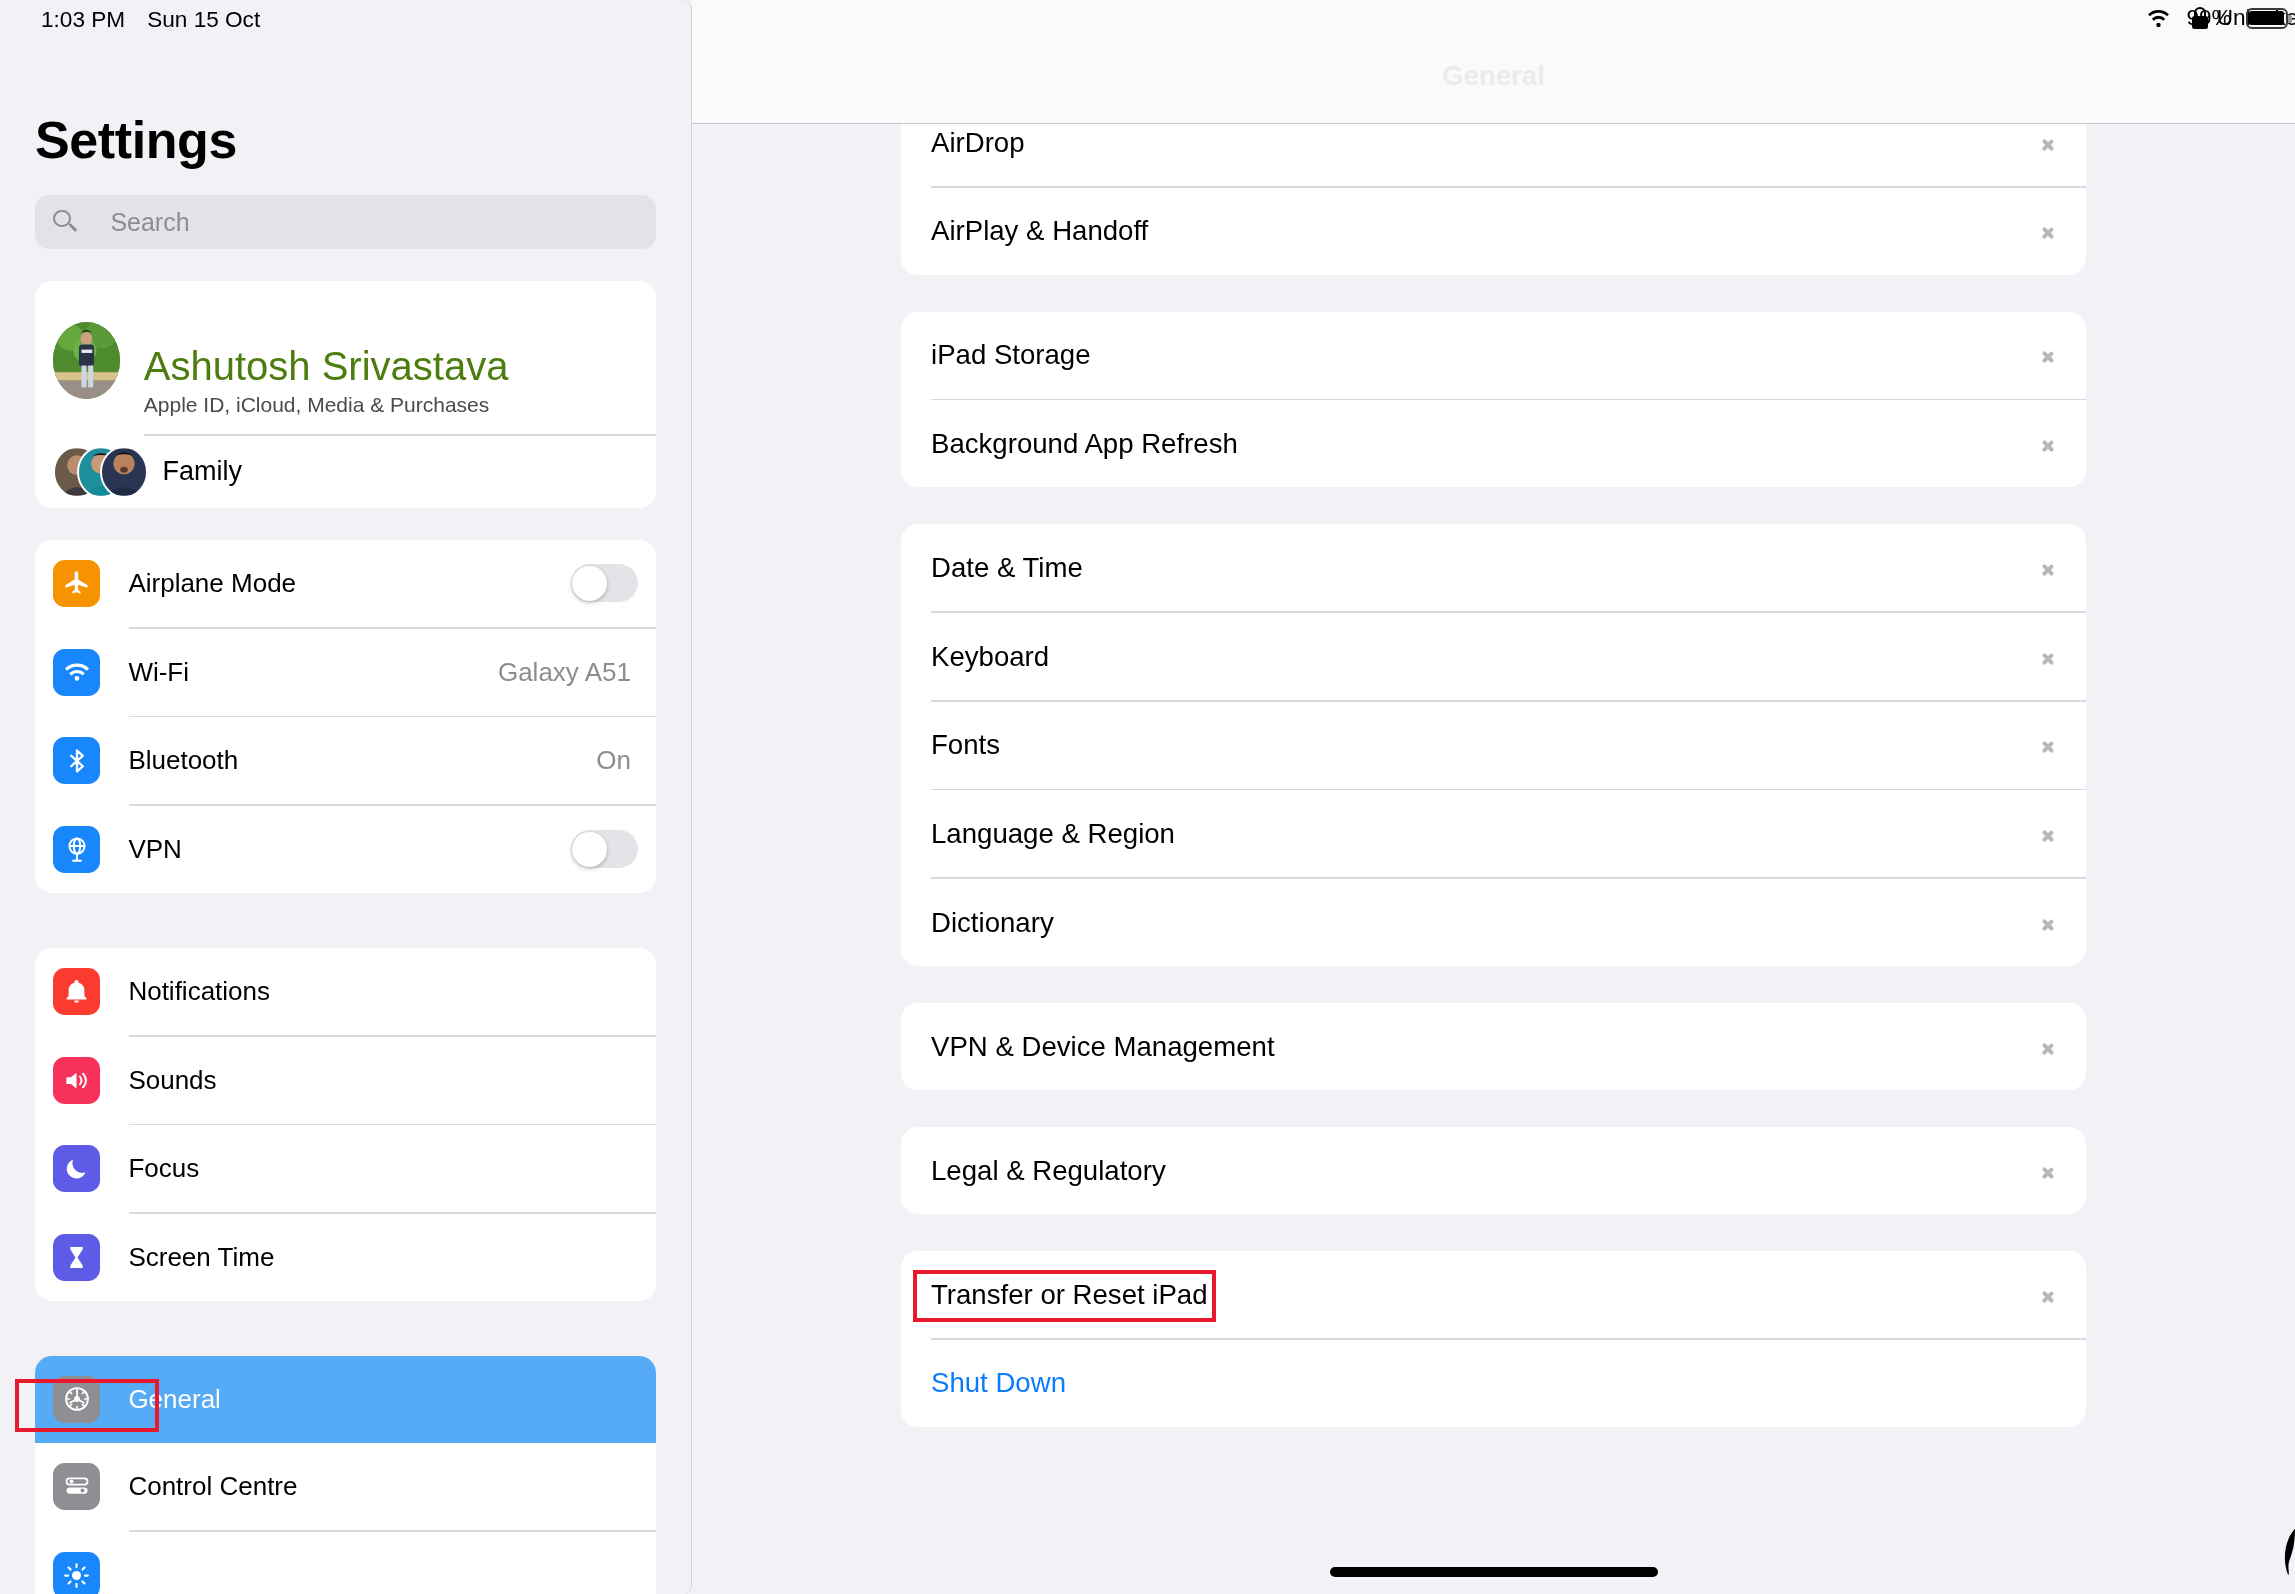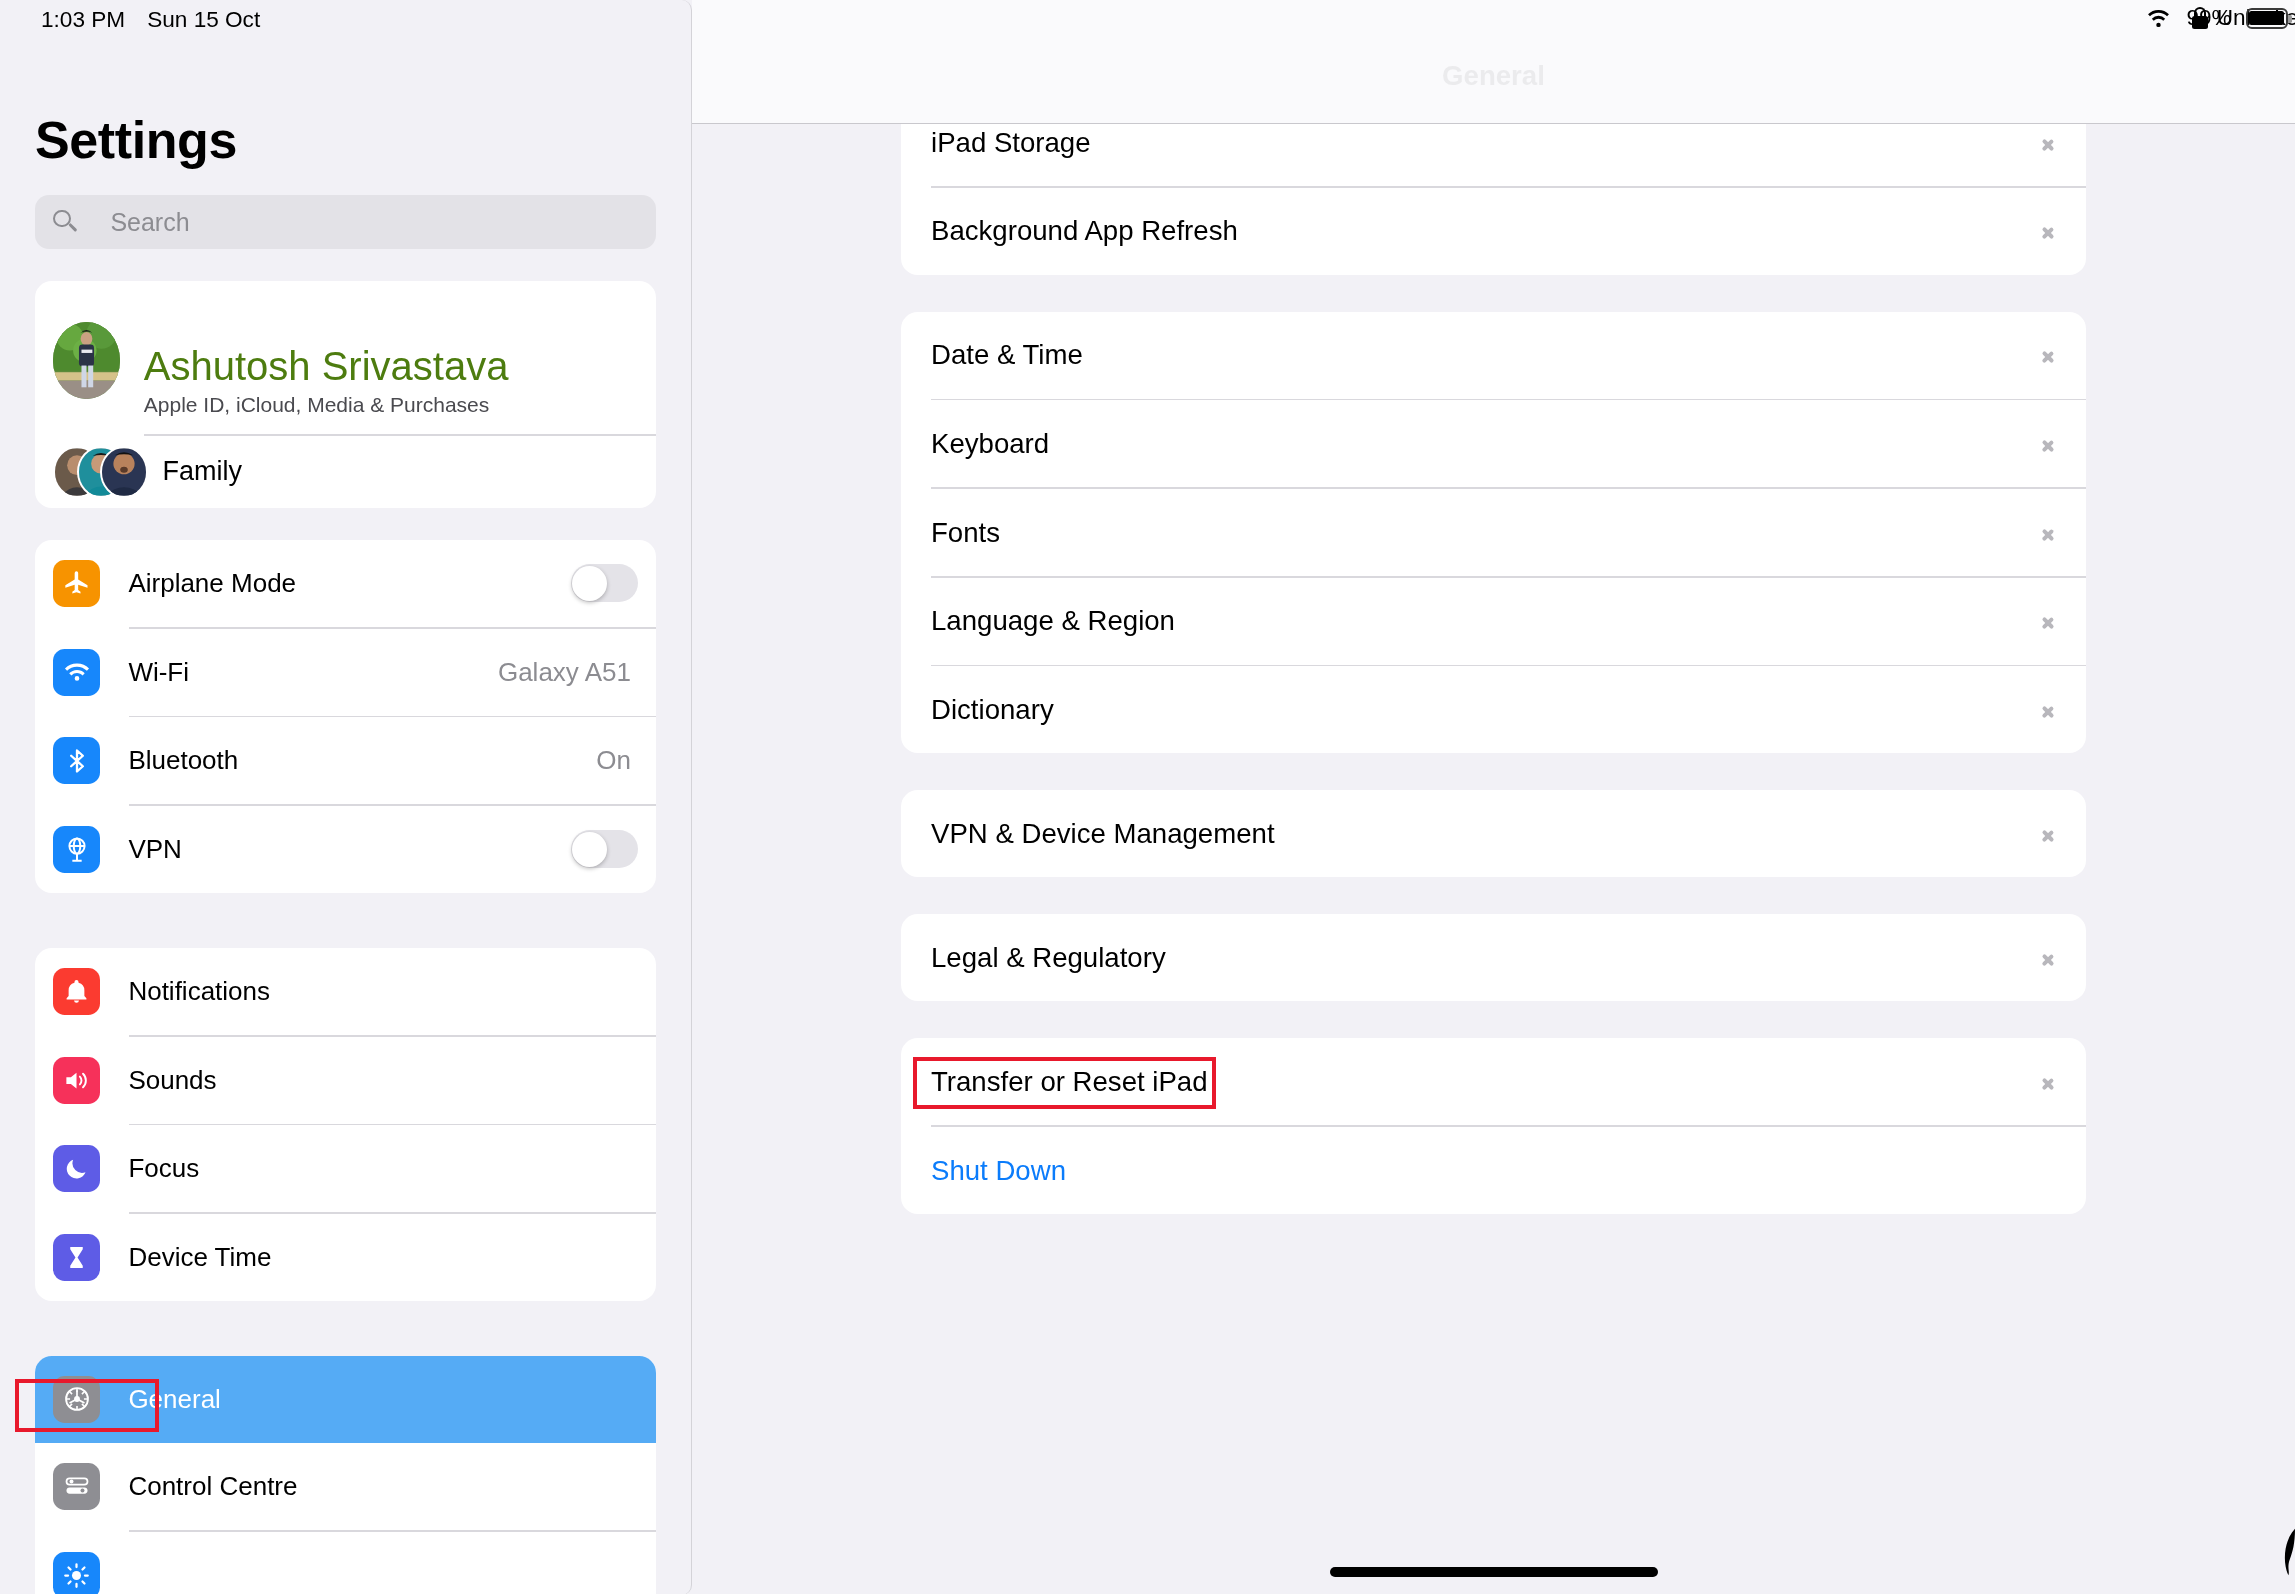--- a/index.html
+++ b/index.html
@@ -352,21 +352,21 @@
         </span>
         <span class="label">Focus</span>
       </div>
       <div class="sep"></div>
       <div class="sb-row">
         <span class="icon-box" style="background:#5e5ce6">
           <svg width="25" height="25" viewBox="0 0 24 24" fill="#fff">
               <path d="M6 2h12v2l-5 8 5 8v2H6v-2l5-8-5-8V2z"></path>
             </svg>
         </span>
-        <span class="label">Device Time</span>
+        <span class="label">Screen Time</span>
       </div>
     </div>
 
     <div class="sb-card" style="margin-top:55px">
       <div class="sb-row selected">
         <span class="icon-box" style="background:#8e8e93">
           <svg width="32" height="32" viewBox="0 0 24 24" fill="none" stroke="#fff" stroke-width="1.4">
             <circle cx="12" cy="12" r="8.2"></circle>
             <circle cx="12" cy="12" r="2.2" fill="#fff" stroke="none"></circle>
             <g stroke-width="1.2">
@@ -403,20 +403,31 @@
     </div>
 
     <div class="redbox" style="left:15px; top:1379px; width:142px; height:53px; width:144px;"></div>
   </div>
 
   <div id="main">
 
     <div id="main-scroll">
       <div style="height:99px"></div>
 
+      <div class="m-card">
+        <div class="m-row">
+          <span class="label">AirDrop</span>
+          <span class="chev"></span>
+        </div>
+        <div class="m-sep"></div>
+        <div class="m-row">
+          <span class="label">AirPlay &amp; Handoff</span>
+          <span class="chev"></span>
+        </div>
+      </div>
 
       <div class="m-card">
         <div class="m-row">
           <span class="label">iPad Storage</span>
           <span class="chev"></span>
         </div>
         <div class="m-sep"></div>
         <div class="m-row">
           <span class="label">Background App Refresh</span>
           <span class="chev"></span>

